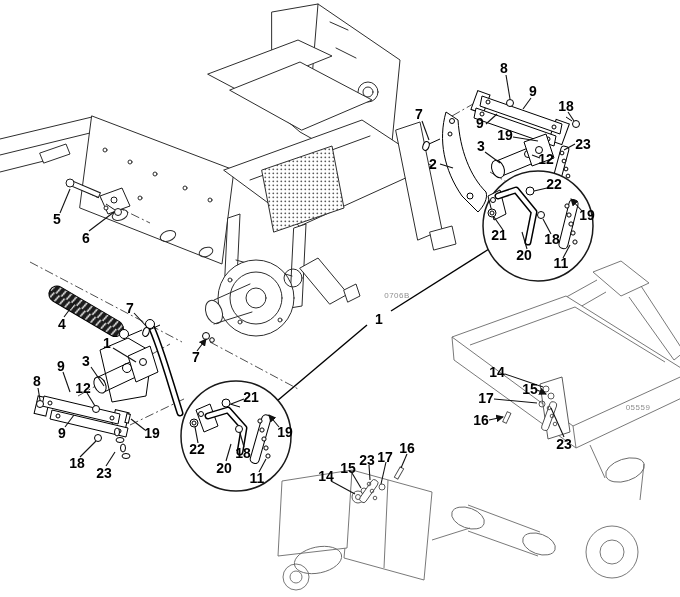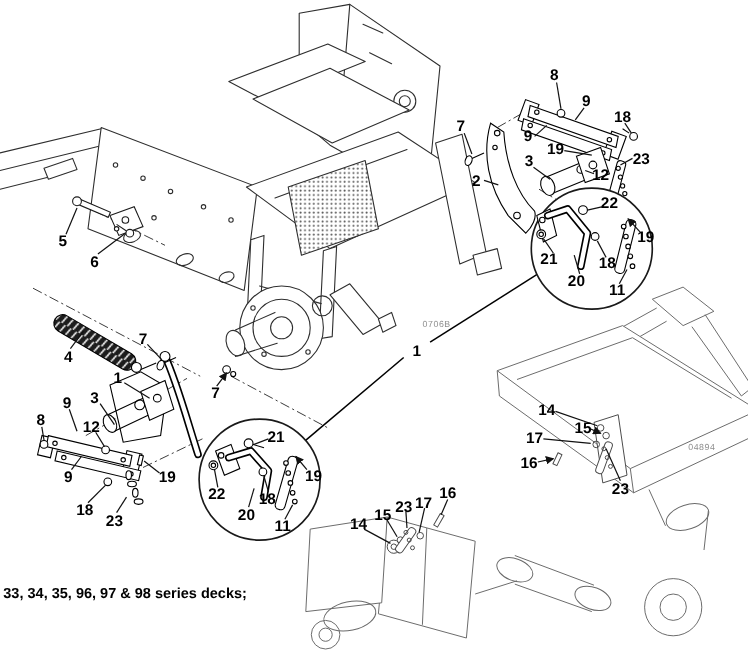--- a/index.html
+++ b/index.html
@@ -377,24 +377,23 @@
       <div class="callout" style="left: 481px; top: 420px;">16</div>
       <div class="callout" style="left: 564px; top: 444px;">23</div>
       <div class="callout" style="left: 326px; top: 476px;">14</div>
       <div class="callout" style="left: 348px; top: 468px;">15</div>
       <div class="callout" style="left: 367px; top: 460px;">23</div>
       <div class="callout" style="left: 385px; top: 457px;">17</div>
       <div class="callout" style="left: 407px; top: 448px;">16</div>
     </div>
   <div id="code-layer">
       <div class="figcode" style="left: 397px; top: 267px; margin-top: 28px;">0706B</div>
-      <div class="figcode" style="left: 638px; top: 407px;">04894</div>
+      <div class="figcode" style="left: 638px; top: 407px;">05559</div>
     </div>
 
   <div class="note">
-    <div>33, 34, 35, 96, 97 &amp; 98 series decks;</div>
     
     
     
     
   </div>
 
 </div>
 
 </body></html>

